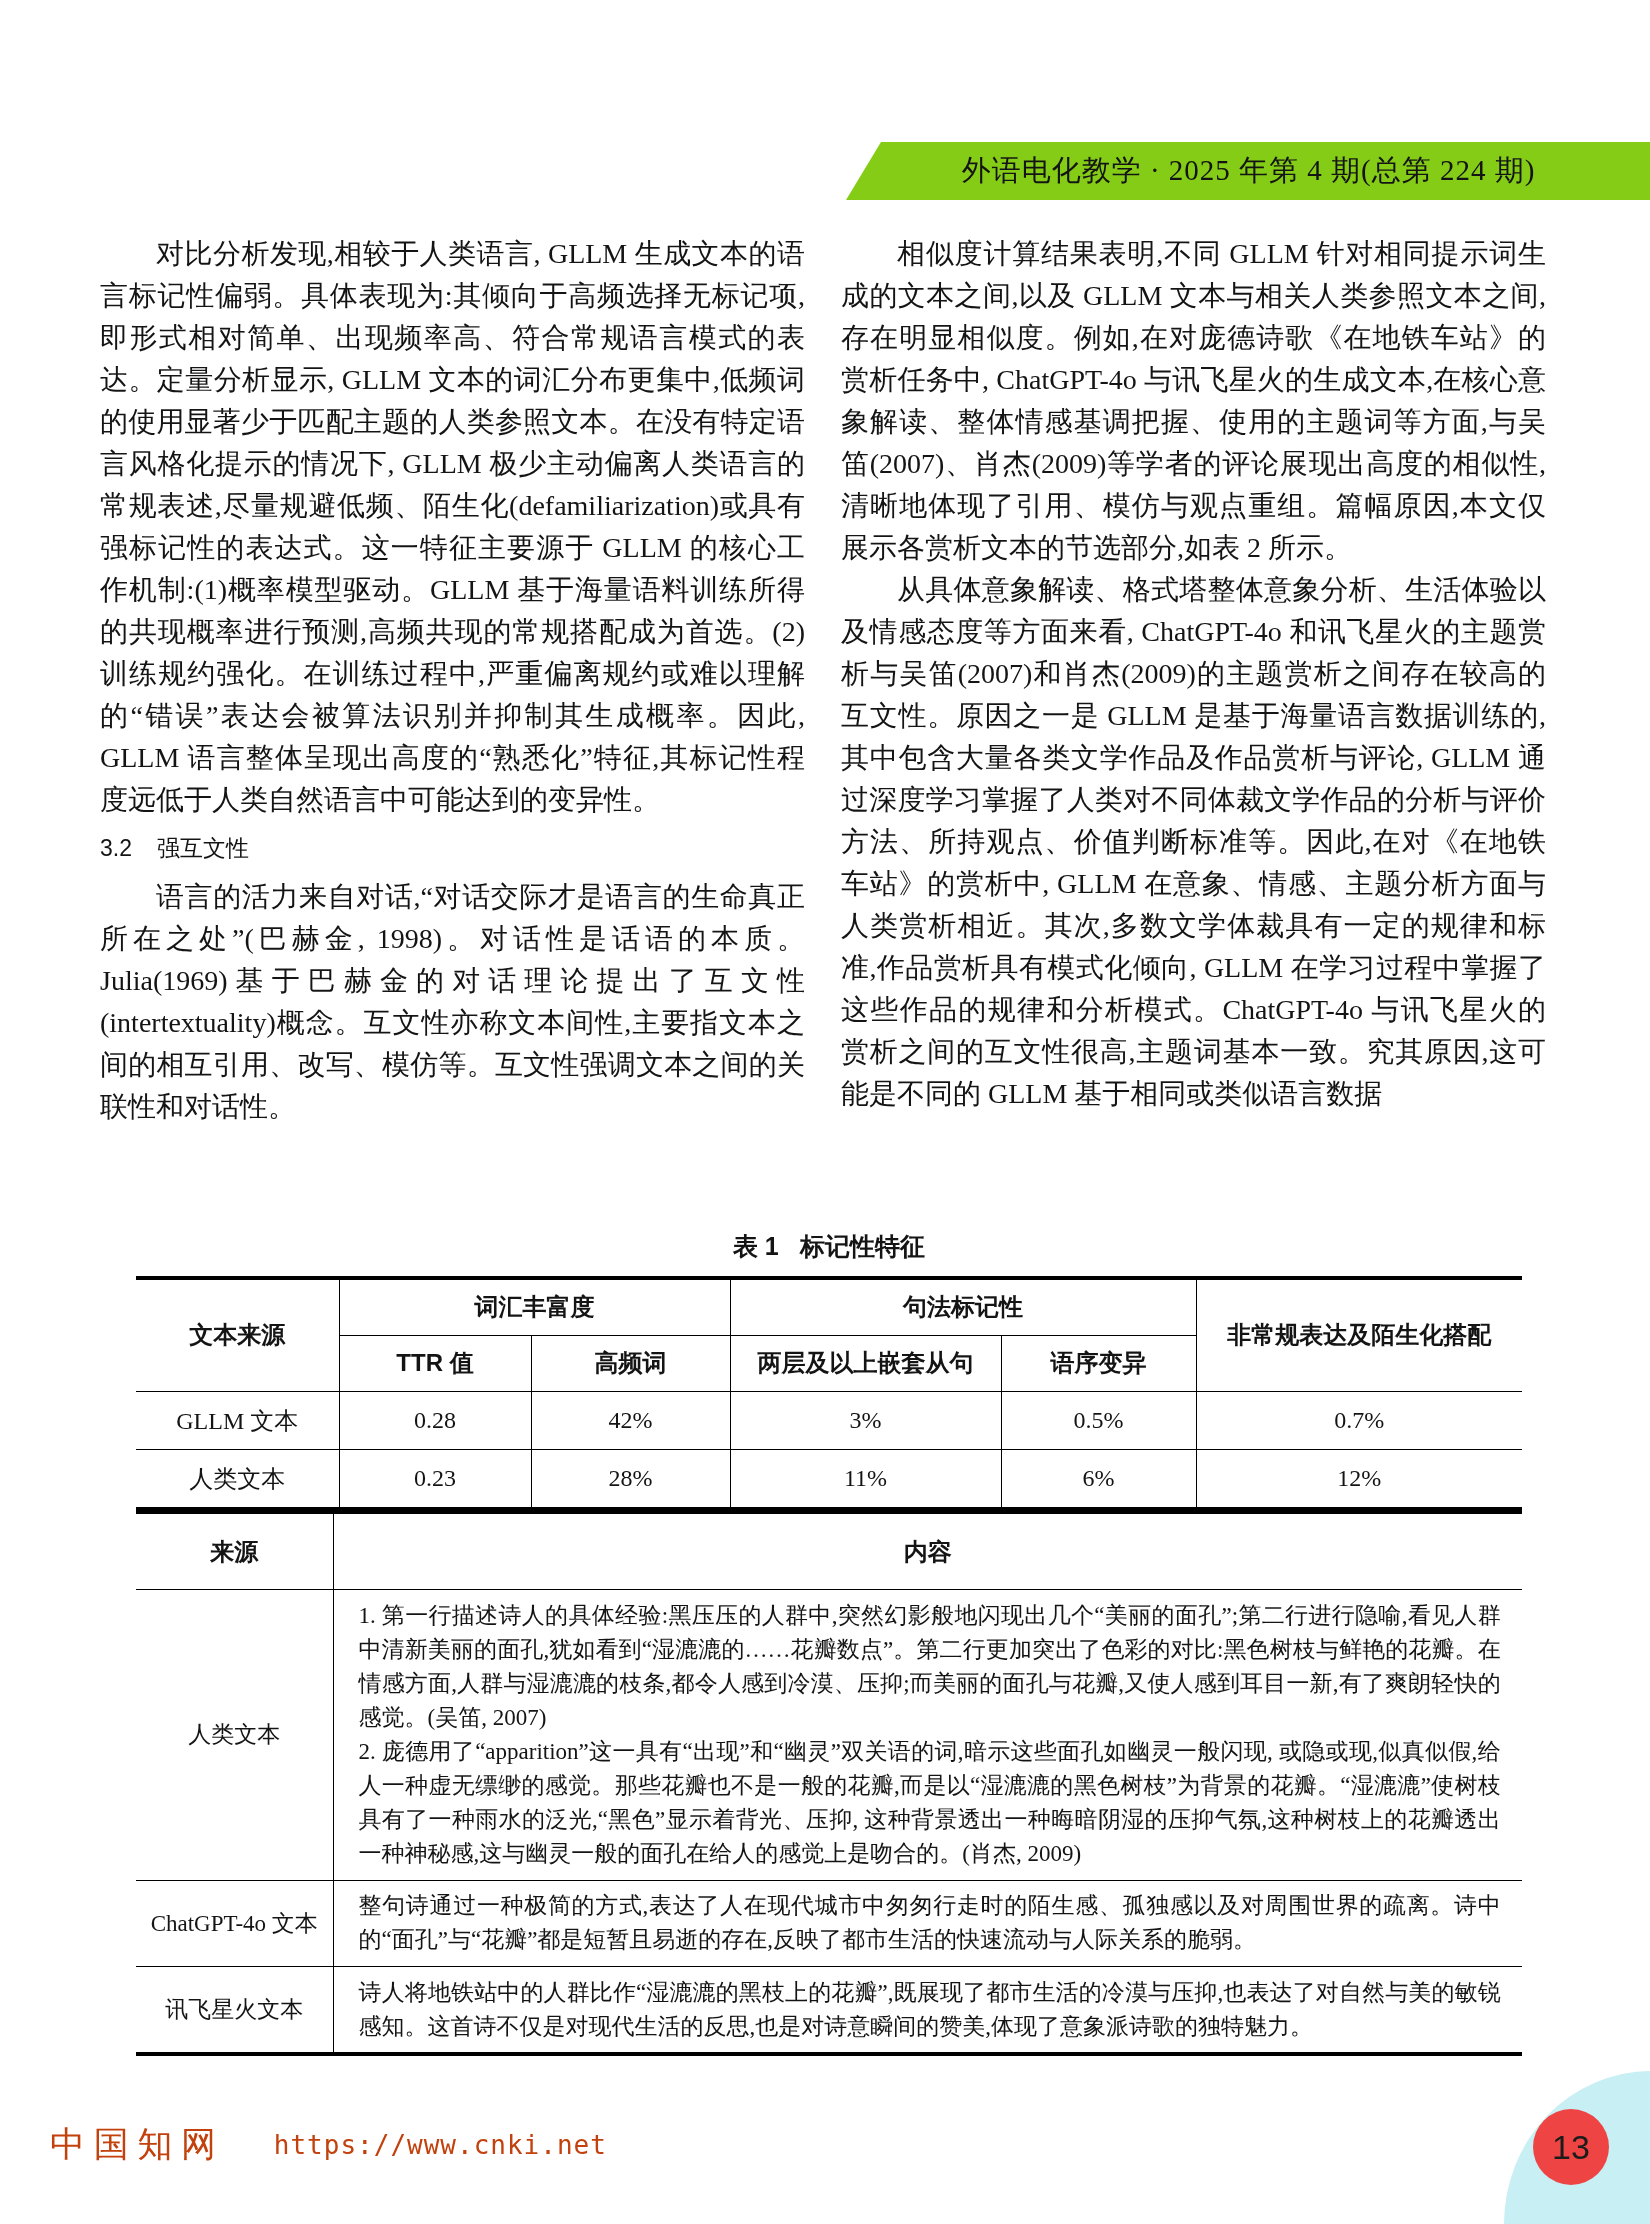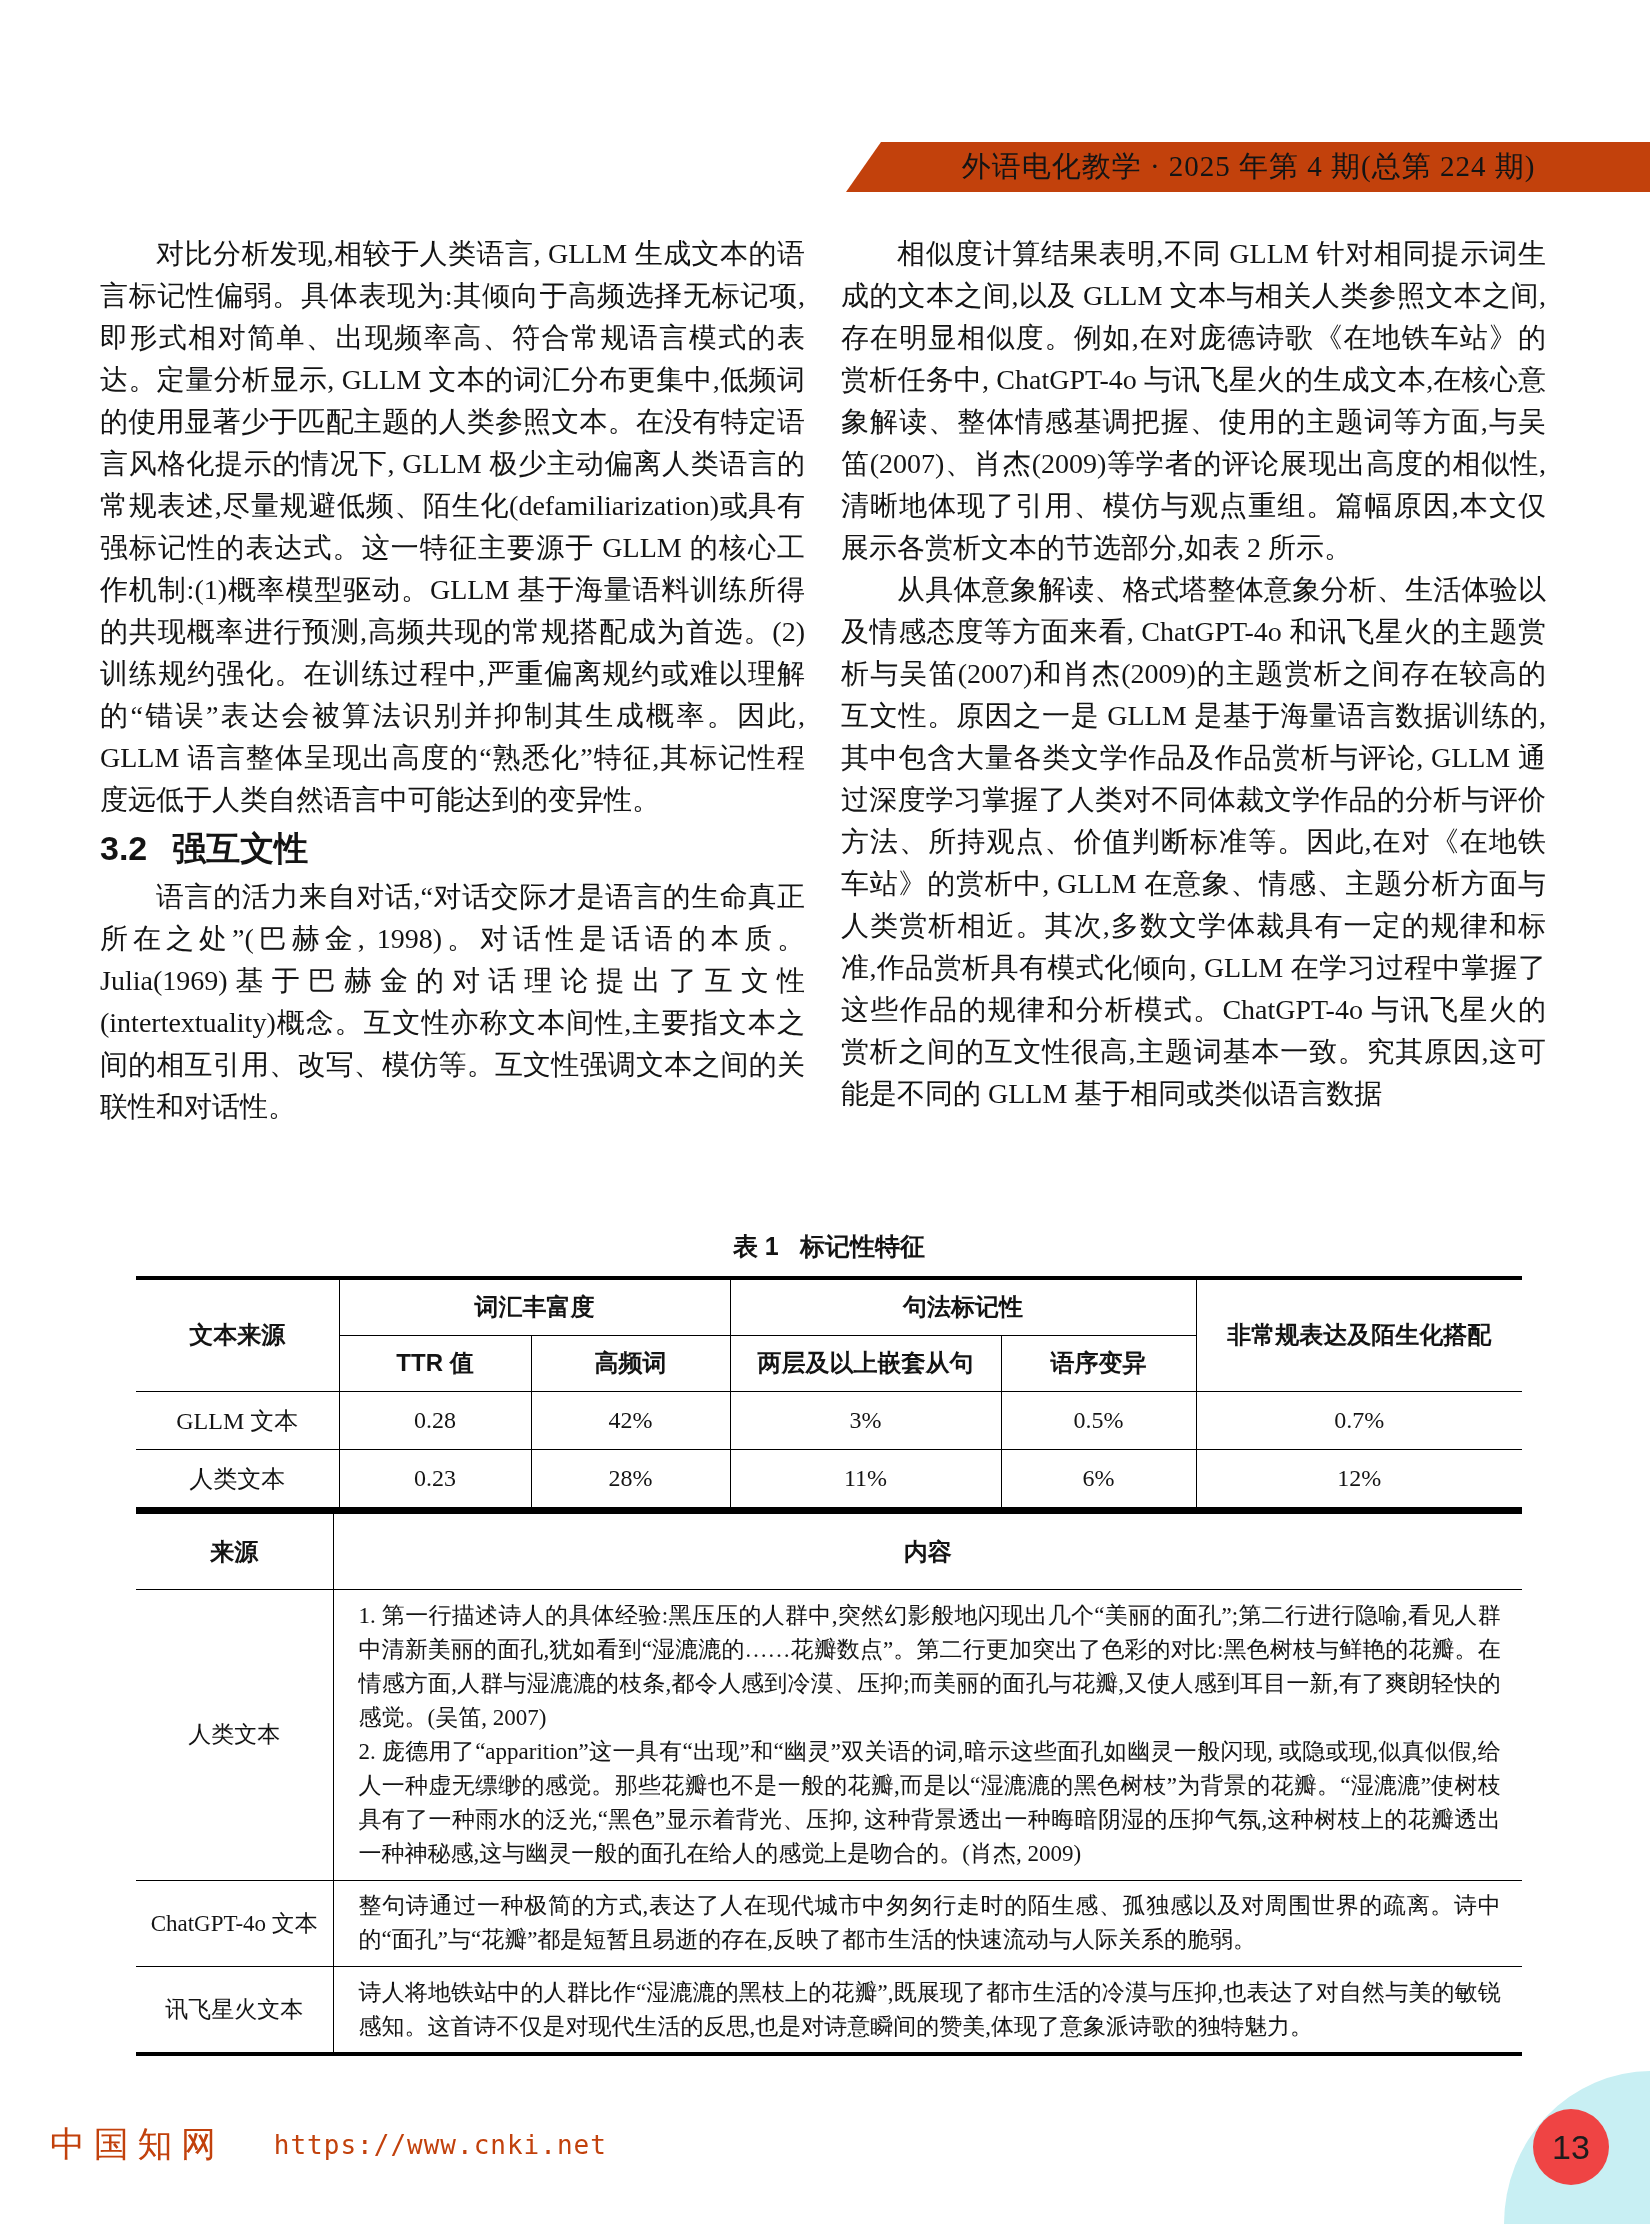--- a/index.html
+++ b/index.html
@@ -3,33 +3,33 @@
 <meta charset="utf-8">
 <style>
   html,body { margin:0; padding:0; background:#e8e8e8; }
   .page {
     position:relative; width:1651px; height:2224px; margin:0 auto;
     background:#ffffff; color:#141414;
     font-family:"Liberation Serif", serif; overflow:hidden;
   }
   
   .header-band {
-    position:absolute; top:142px; left:846px; right:0; height:50px;
-    background:#c2410c;
+    position:absolute; top:142px; left:846px; right:0; height:58px;
+    background:#84cc16;
     clip-path:polygon(35px 0, 100% 0, 100% 100%, 0 100%);
     display:flex; align-items:center; justify-content:center;
     font-size:29px; letter-spacing:1px;
   }
   
   .columns { position:absolute; top:233px; left:100px; width:1452px; display:flex; gap:36px; }
   .col { width:705px; font-size:28px; line-height:42px; text-align:justify; }
   .para { text-indent:2em; margin:0; }
   .section-heading {
-    font-family:"Liberation Sans", sans-serif; font-weight:bold;
-    font-size:34px; margin:6.8px 0 6.8px 0; line-height:41px;
+    font-family:"Liberation Sans", sans-serif; font-weight:normal;
+    font-size:23px; margin:6.8px 0 6.8px 0; line-height:41px;
   }
   .section-heading .num { margin-right:25px; }
   
   .tblwrap1 { position:absolute; top:1230px; left:136px; width:1386px; }
   .tblwrap2 { position:absolute; top:1510px; left:136px; width:1386px; }
   .tbl-caption {
     text-align:center; font-family:"Liberation Sans", sans-serif; font-weight:bold;
     font-size:25px; margin-bottom:12.6px;
   }
   .tbl-caption .cap-label { margin-right:21.3px; }

